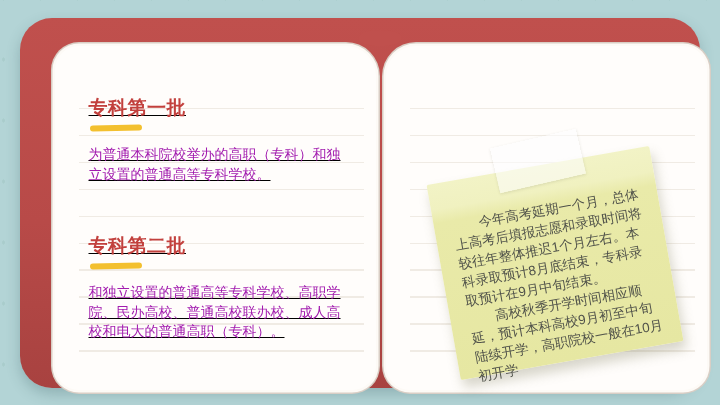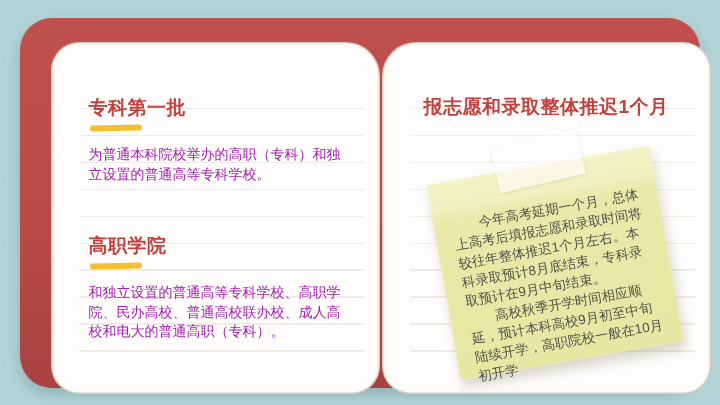--- a/index.html
+++ b/index.html
@@ -35,21 +35,21 @@
   .page.right { left:365.5px; border-radius:30px 24px 24px 24px; }
 
   .rules {
     position:absolute; left:24px; right:12px; top:36px; bottom:16px;
     background:repeating-linear-gradient(180deg,
       transparent 0px, transparent 25.5px,
       #f0ebe4 25.5px, #f0ebe4 27px);
     pointer-events:none;
   }
 
-  .section { position:absolute; left:34px; width:270px; }
+  .section { position:absolute; left:34px; width:270px;text-decoration:underline; }
   .section.first  { top:50px; }
   .section.second { top:188px; }
   .section-heading {
     color:#c2403d; font-size:19px; font-weight:bold;
     letter-spacing:.5px; line-height:23px;
   }
   .heading-underline {
     width:52px; height:6px; margin-top:6px; margin-left:1px;
     background:#f3c02f; border-radius:3px;
     transform:rotate(-1.2deg);
@@ -96,30 +96,29 @@
   <div class="page left">
     <div class="rules"></div>
 
     <div class="section first">
       <div class="section-heading">专科第一批</div>
       <div class="heading-underline"></div>
       <div class="section-body">为普通本科院校举办的高职（专科）和独立设置的普通高等专科学校。</div>
     </div>
 
     <div class="section second">
-      <div class="section-heading">高职学院</div>
+      <div class="section-heading">专科第二批</div>
       <div class="heading-underline"></div>
       <div class="section-body">和独立设置的普通高等专科学校、高职学院、民办高校、普通高校联办校、成人高校和电大的普通高职（专科）。</div>
     </div>
   </div>
 
   <div class="page right">
     <div class="rules"></div>
 
-    <div class="right-title">报志愿和录取整体推迟1个月</div>
 
     <div class="sticky-note">
       <div class="note-text">
         <p>今年高考延期一个月，总体上高考后填报志愿和录取时间将较往年整体推迟1个月左右。本科录取预计8月底结束，专科录取预计在9月中旬结束。</p>
         <p>高校秋季开学时间相应顺延，预计本科高校9月初至中旬陆续开学，高职院校一般在10月初开学</p>
       </div>
     </div>
 
     <div class="washi-tape"></div>
   </div>

